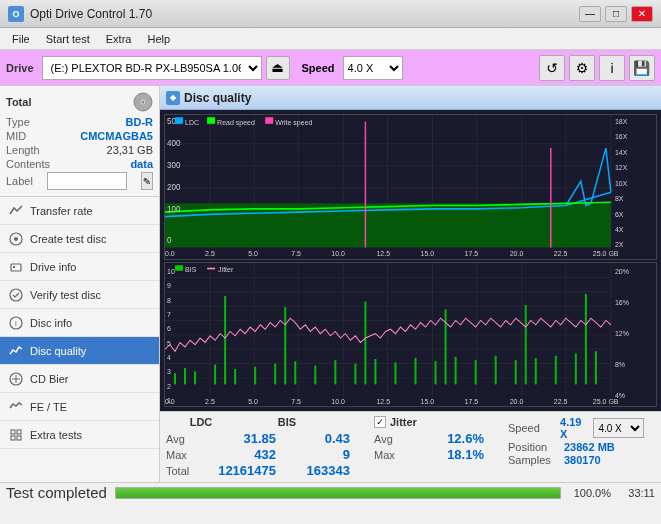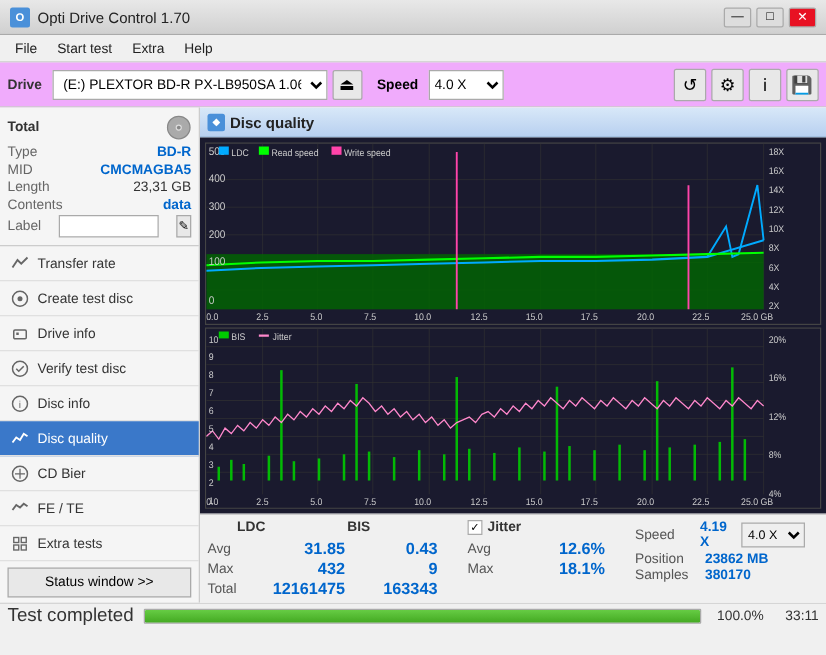--- a/index.html
+++ b/index.html
@@ -249,21 +249,20 @@
               <rect x="2" y="2" width="4" height="4" fill="none" stroke="#666" stroke-width="1.1"></rect>
               <rect x="8" y="2" width="4" height="4" fill="none" stroke="#666" stroke-width="1.1"></rect>
               <rect x="2" y="8" width="4" height="4" fill="none" stroke="#666" stroke-width="1.1"></rect>
               <rect x="8" y="8" width="4" height="4" fill="none" stroke="#666" stroke-width="1.1"></rect>
             </svg>
         </div>
         <span>Extra tests</span>
       </div>
     </div>
 
-    <button class="status-btn">Status window &gt;&gt;</button>
   </div>
 
   <div class="content">
 
     <div class="disc-quality-header">
       <div class="disc-quality-icon">◆</div>
       <span class="disc-quality-title">Disc quality</span>
     </div>
 
     <div class="charts-area">

